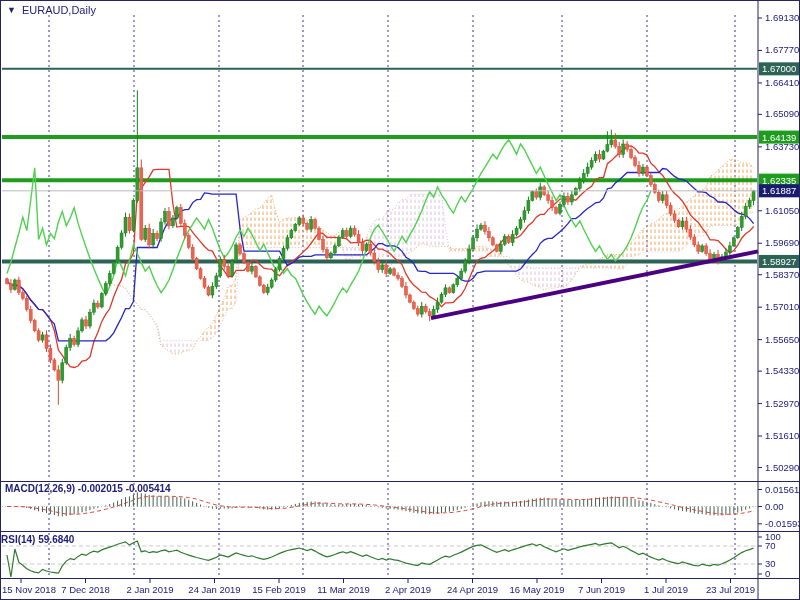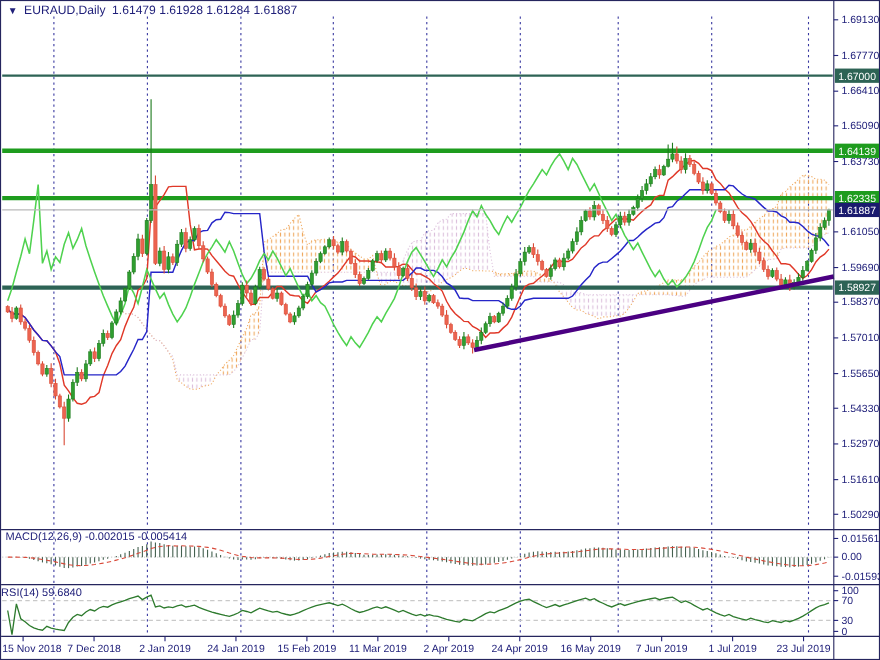--- a/index.html
+++ b/index.html
@@ -3,33 +3,32 @@
 <meta charset="utf-8">
 <style>
   html,body{margin:0;padding:0;background:#fff;}
   #mt-window{position:relative;width:800px;height:600px;background:#fff;
     border:1px solid #25255e;box-sizing:border-box;overflow:hidden;
     font-family:"Liberation Sans",sans-serif;}
   #chart-svg{position:absolute;left:0;top:0;}
   .overlay{position:absolute;color:#20207a;font-size:11px;white-space:nowrap;z-index:5;}
   #title-row{left:6px;top:3px;display:flex;align-items:center;gap:6px;}
   #title-row .tri{font-size:9px;line-height:11px;}
-  .panel-header{font-size:10px;}
+  .panel-header{font-size:10px;font-weight:bold;}
   #macd-header{left:4px;top:482px;}
   #rsi-header{left:0;top:533px;}
 </style>
 </head>
 <body>
 
 <div id="mt-window">
 
   <div id="title-row" class="overlay">
     <span class="tri">▼</span>
     <span>EURAUD,Daily</span>
-    <span>1.61479 1.61928 1.61284 1.61887</span>
   </div>
 
   <div id="macd-header" class="overlay panel-header">
     <span>MACD(12,26,9)</span>
     <span>-0.002015 -0.005414</span>
   </div>
 
   <div id="rsi-header" class="overlay panel-header">
     <span>RSI(14)</span>
     <span>59.6840</span>

